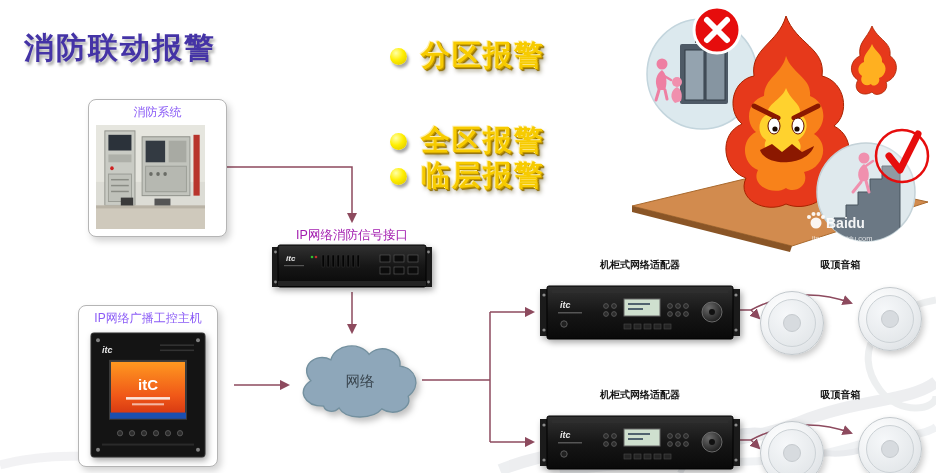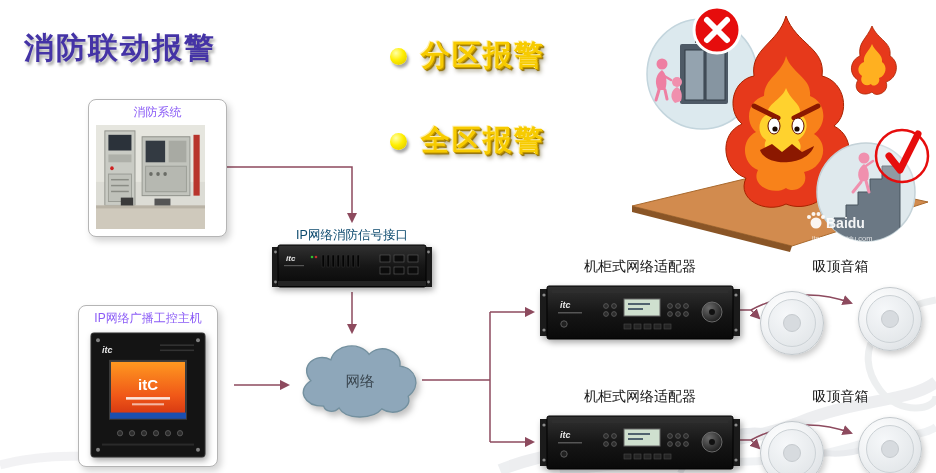--- a/index.html
+++ b/index.html
@@ -13,22 +13,22 @@
          letter-spacing:2px;color:#4433a6;text-shadow:2px 3px 3px #a8a8a8;}
   .bullet{position:absolute;left:390px;display:flex;align-items:center;gap:14px;height:40px;}
   .dot{width:17px;height:17px;border-radius:50%;flex:0 0 auto;
        background:radial-gradient(circle at 35% 30%, #ffffa8 0%, #ffee00 45%, #d6be00 100%);
        box-shadow:2px 3px 3px rgba(0,0,0,.35);}
   .btxt{font-size:29px;font-weight:bold;letter-spacing:2px;color:#f7cb00;
         text-shadow:-1px -1px 0 #fff0a8, 1px 1px 0 #c09500, 2px 2px 1px #8f6e00, 3px 4px 4px rgba(70,55,0,.5);}
   .node-box{position:absolute;background:#fff;border:1px solid #b5b5b5;border-radius:8px;
             box-shadow:3px 4px 7px rgba(0,0,0,.18);}
   .node-label{font-size:12px;color:#8b5cf6;text-align:center;padding-top:5px;line-height:14px;}
-  .lbl{position:absolute;font-size:14px;font-weight:400;color:#151515;text-align:center;}
-  .lbl-sm{position:absolute;font-size:12.5px;font-weight:500;color:#0c4a6e;text-align:center;}
+  .lbl{position:absolute;font-size:10px;font-weight:700;color:#151515;text-align:center;}
+  .lbl-sm{position:absolute;font-size:12.5px;font-weight:500;color:#a21caf;text-align:center;}
   .dev{position:absolute;filter:drop-shadow(2px 3px 3px rgba(0,0,0,.35));}
   .cloud{position:absolute;filter:drop-shadow(3px 4px 3px rgba(0,0,0,.25));}
   .illus{position:absolute;}
   .speaker{position:absolute;width:62px;height:62px;border-radius:50%;
            background:radial-gradient(circle at 35% 30%, #ffffff 0%, #f0f2f4 45%, #d5dade 100%);
            border:1px solid #c2c8cc;box-shadow:2px 3px 6px rgba(0,0,0,.22);}
   .speaker::before{content:"";position:absolute;inset:7px;border-radius:50%;
            border:1px solid #ccd2d6;background:radial-gradient(circle at 38% 32%, #f6f8fa, #dfe3e6);}
   .speaker::after{content:"";position:absolute;inset:22px;border-radius:50%;
            background:#d7dbdf;border:1px solid #c6cbcf;}
@@ -93,20 +93,24 @@
 
   <h1 class="title">消防联动报警</h1>
 
   <div class="bullet" style="top:36px;">
     <span class="dot"></span>
     <span class="btxt">分区报警</span>
   </div>
   <div class="bullet" style="top:96px;margin-top:25px;">
     <span class="dot"></span>
     <span class="btxt">全区报警</span>
+  </div>
+  <div class="bullet" style="top:156px;">
+    <span class="dot"></span>
+    <span class="btxt">临层报警</span>
   </div>
 
   <div class="node-box" style="left:88px;top:99px;width:137px;height:136px;">
     <div class="node-label">消防系统</div>
     <svg class="abs" style="left:7px;top:25px;" width="109" height="104" viewBox="0 0 123 106" preserveAspectRatio="none">
       <rect x="0" y="0" width="123" height="106" fill="#dcdcd5"></rect>
       <rect x="0" y="0" width="123" height="58" fill="#e6e6df"></rect>
       <rect x="10" y="6" width="34" height="76" fill="#c9cbc4" stroke="#8f918a"></rect>
       <rect x="14" y="10" width="26" height="16" fill="#2b323a"></rect>
       <rect x="14" y="30" width="26" height="8" fill="#aeb0a9"></rect>

